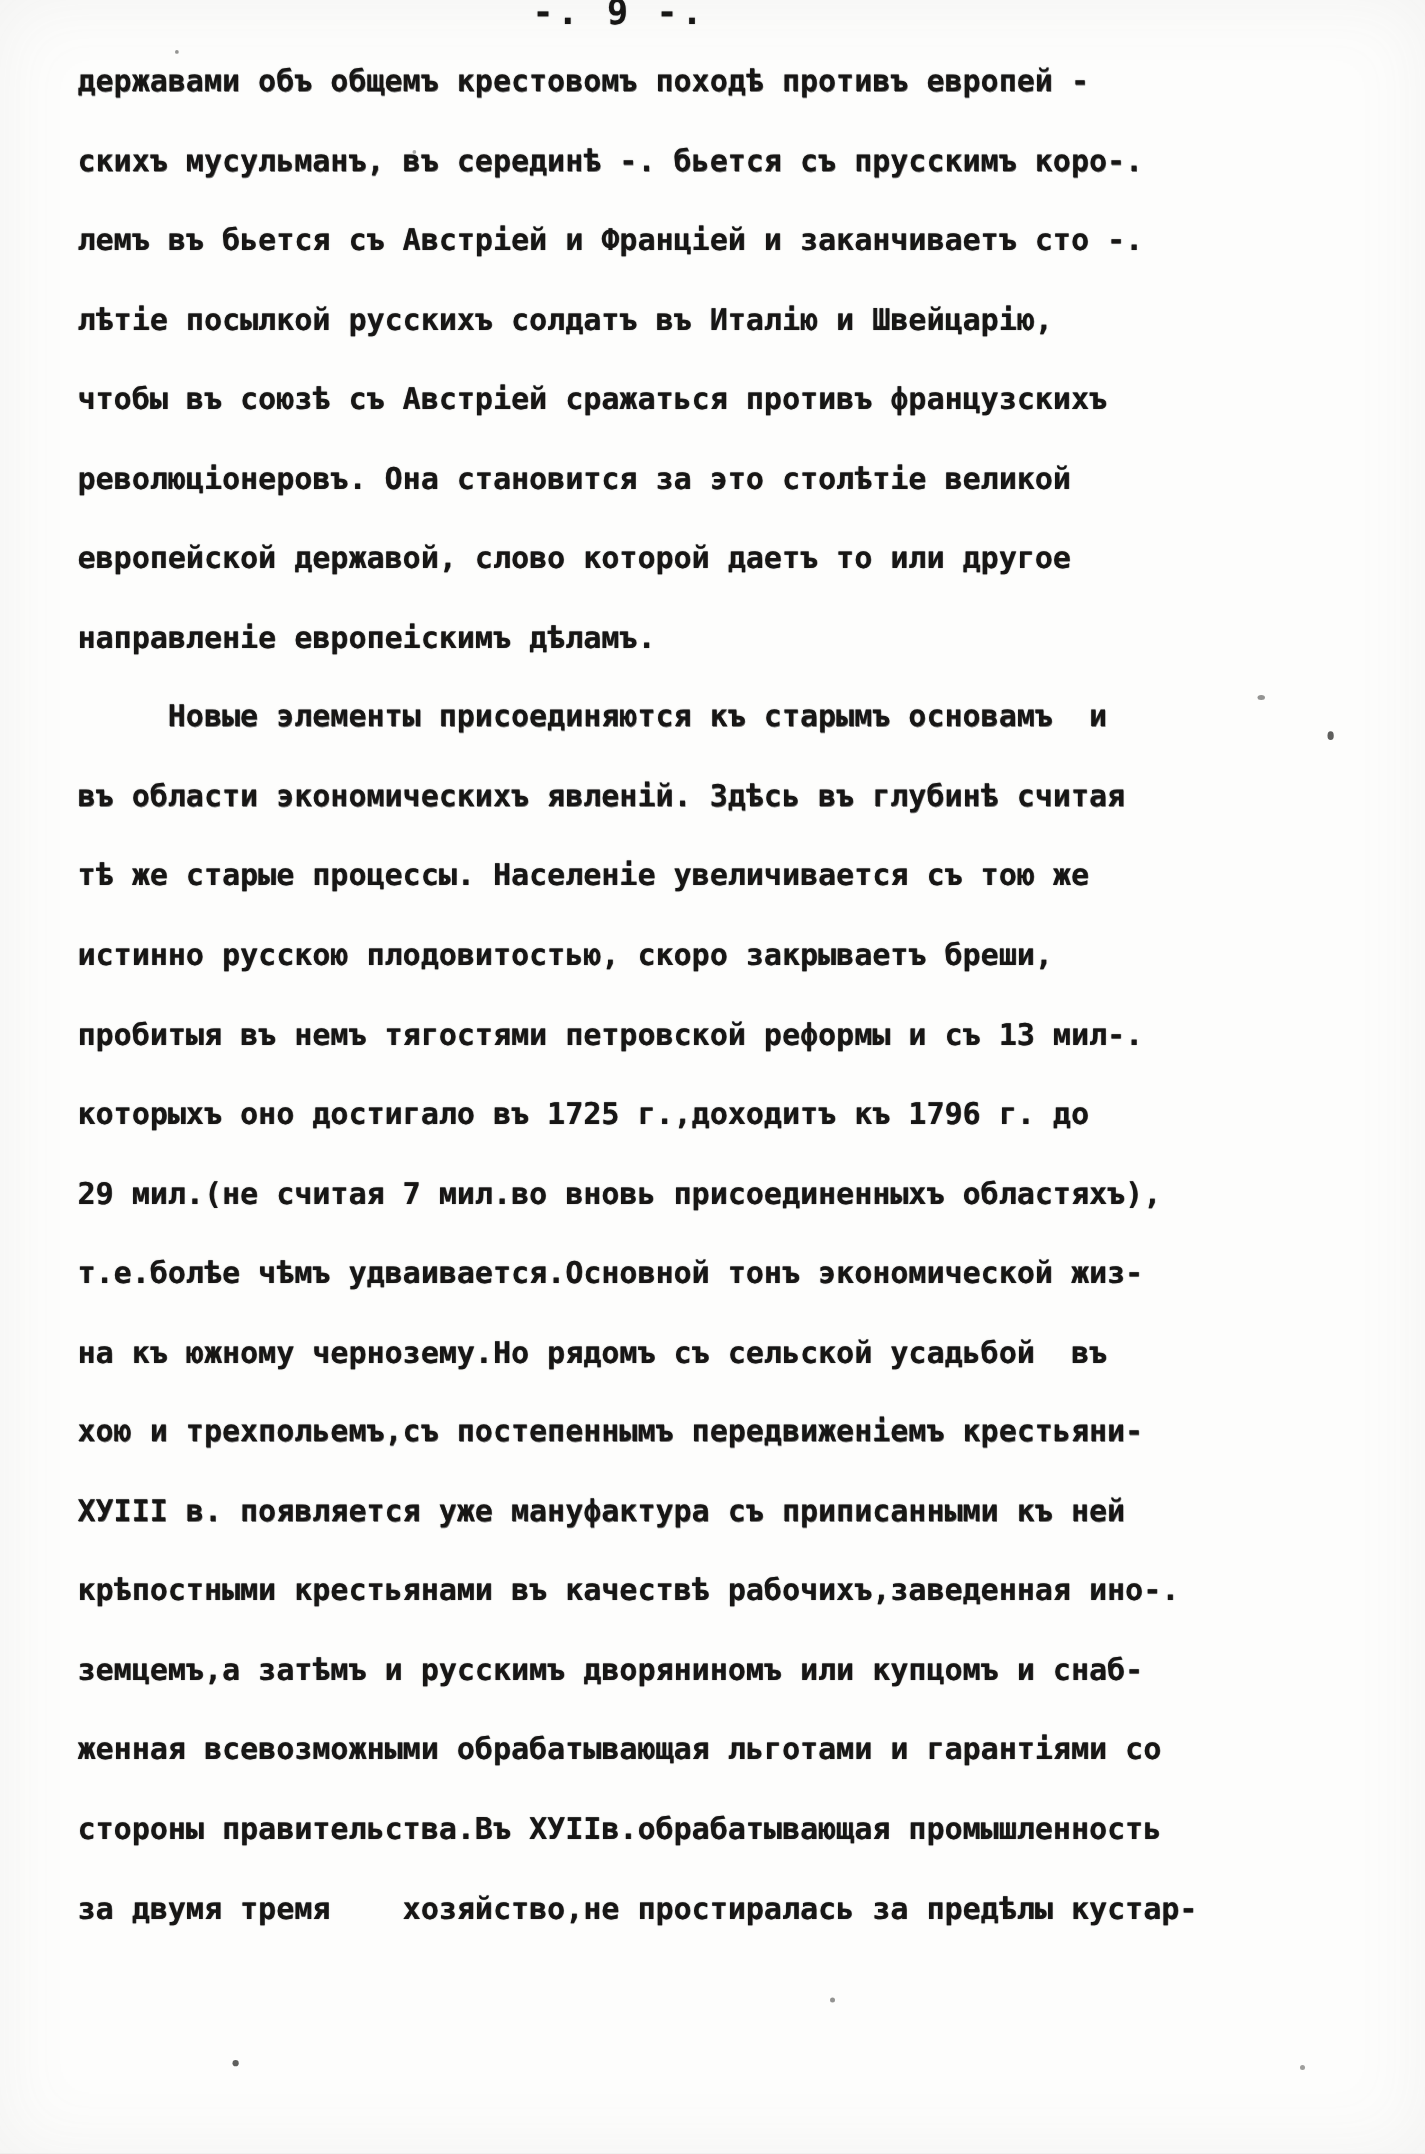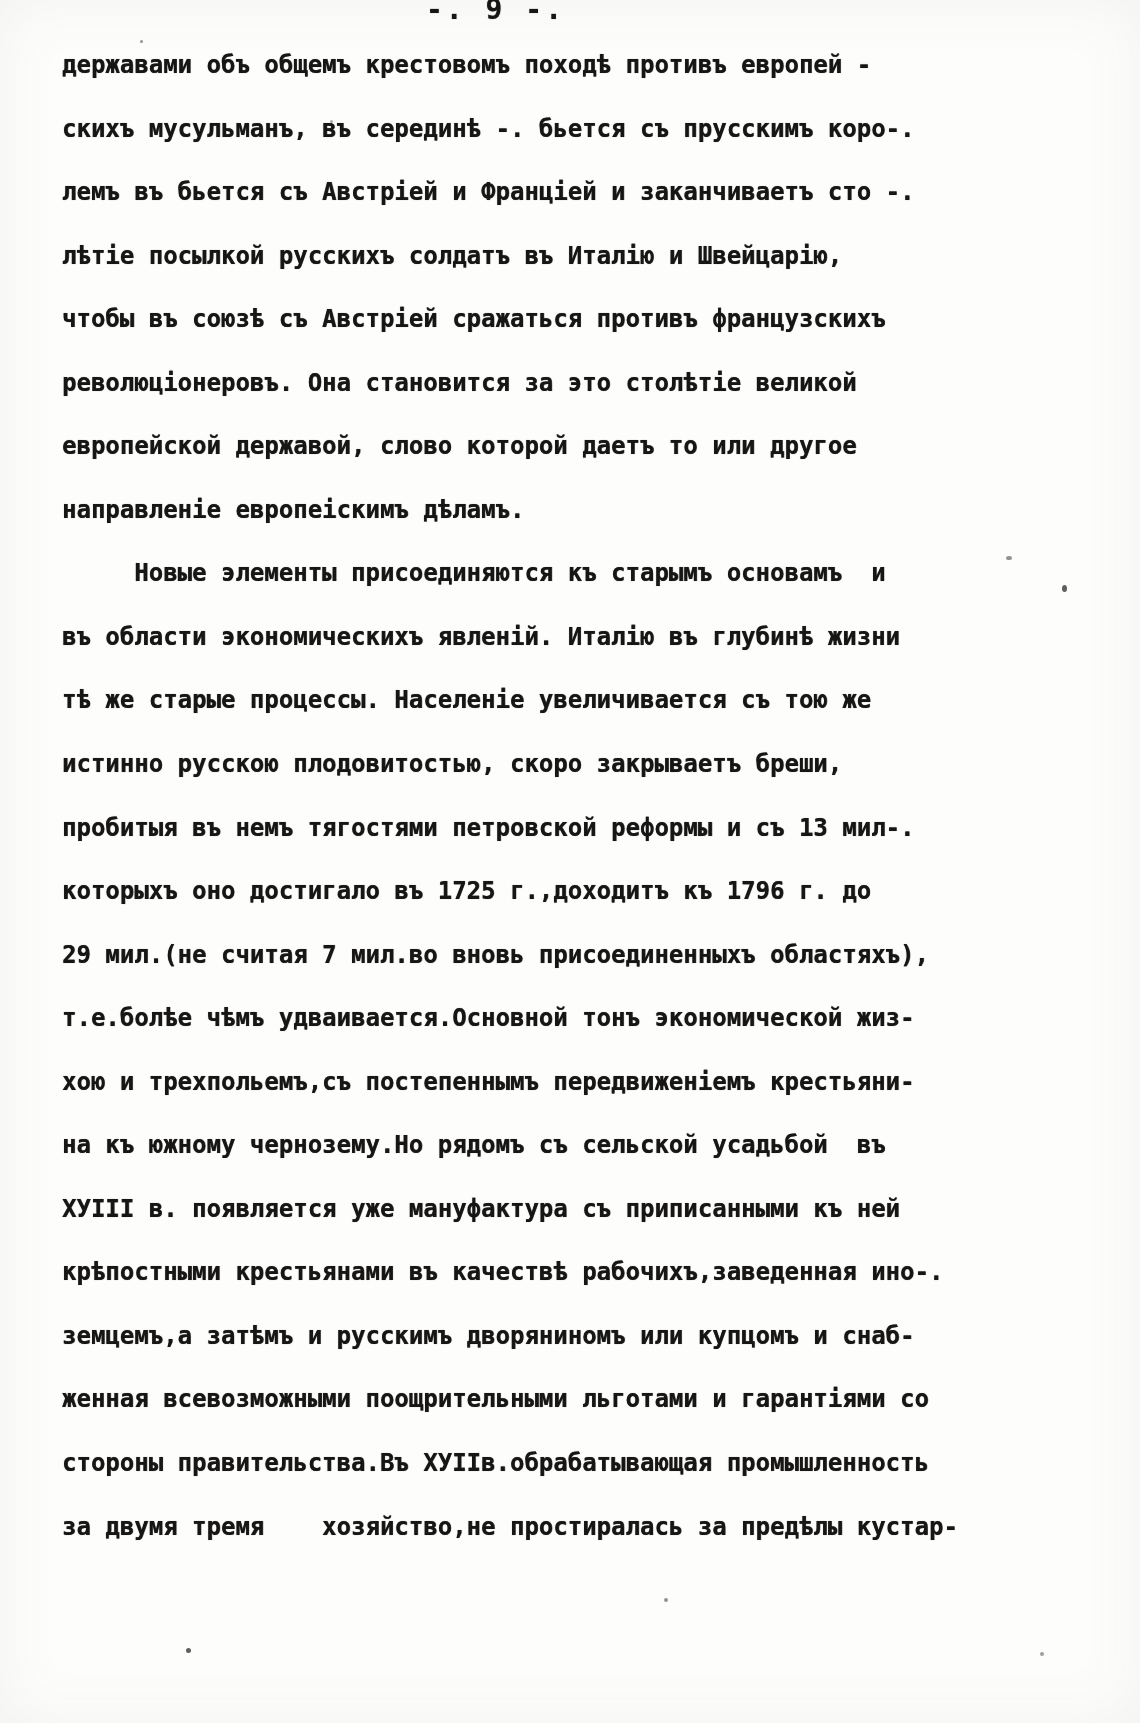--- a/index.html
+++ b/index.html
@@ -67,33 +67,33 @@
   <div class="text-block">
       <div class="text-line">державами объ общемъ крестовомъ походѣ противъ европей -</div>
       <div class="text-line">скихъ мусульманъ, въ серединѣ -. бьется съ прусскимъ коро-.</div>
       <div class="text-line">лемъ въ бьется съ Австріей и Франціей и заканчиваетъ сто -.</div>
       <div class="text-line">лѣтіе посылкой русскихъ солдатъ въ Италію и Швейцарію,</div>
       <div class="text-line">чтобы въ союзѣ съ Австріей сражаться противъ французскихъ</div>
       <div class="text-line">революціонеровъ. Она становится за это столѣтіе великой</div>
       <div class="text-line">европейской державой, слово которой даетъ то или другое</div>
       <div class="text-line">направленіе европеіскимъ дѣламъ.</div>
       <div class="text-line">     Новые элементы присоединяются къ старымъ основамъ  и</div>
-      <div class="text-line">въ области экономическихъ явленій. Италію въ глубинѣ жизни</div>
+      <div class="text-line">въ области экономическихъ явленій. Здѣсь въ глубинѣ считая</div>
       <div class="text-line">тѣ же старые процессы. Населеніе увеличивается съ тою же</div>
       <div class="text-line">истинно русскою плодовитостью, скоро закрываетъ бреши,</div>
       <div class="text-line">пробитыя въ немъ тягостями петровской реформы и съ 13 мил-.</div>
       <div class="text-line">которыхъ оно достигало въ 1725 г.,доходитъ къ 1796 г. до</div>
       <div class="text-line">29 мил.(не считая 7 мил.во вновь присоединенныхъ областяхъ),</div>
       <div class="text-line">т.е.болѣе чѣмъ удваивается.Основной тонъ экономической жиз-</div>
+      <div class="text-line">на къ южному чернозему.Но рядомъ съ сельской усадьбой  въ</div>
       <div class="text-line">хою и трехпольемъ,съ постепеннымъ передвиженіемъ крестьяни-</div>
-      <div class="text-line">на къ южному чернозему.Но рядомъ съ сельской усадьбой  въ</div>
       <div class="text-line">ХУІІІ в. появляется уже мануфактура съ приписанными къ ней</div>
       <div class="text-line">крѣпостными крестьянами въ качествѣ рабочихъ,заведенная ино-.</div>
       <div class="text-line">земцемъ,а затѣмъ и русскимъ дворяниномъ или купцомъ и снаб-</div>
-      <div class="text-line">женная всевозможными поощрительными льготами и гарантіями со</div>
+      <div class="text-line">женная всевозможными обрабатывающая льготами и гарантіями со</div>
       <div class="text-line">стороны правительства.Въ ХУІІв.обрабатывающая промышленность</div>
       <div class="text-line">за двумя тремя    хозяйство,не простиралась за предѣлы кустар-</div>
     </div>
 
   <div class="speck s1"></div>
   <div class="speck s2"></div>
   <div class="speck s3"></div>
   <div class="speck s4"></div>
   <div class="speck s5"></div>
   <div class="speck s6"></div>

